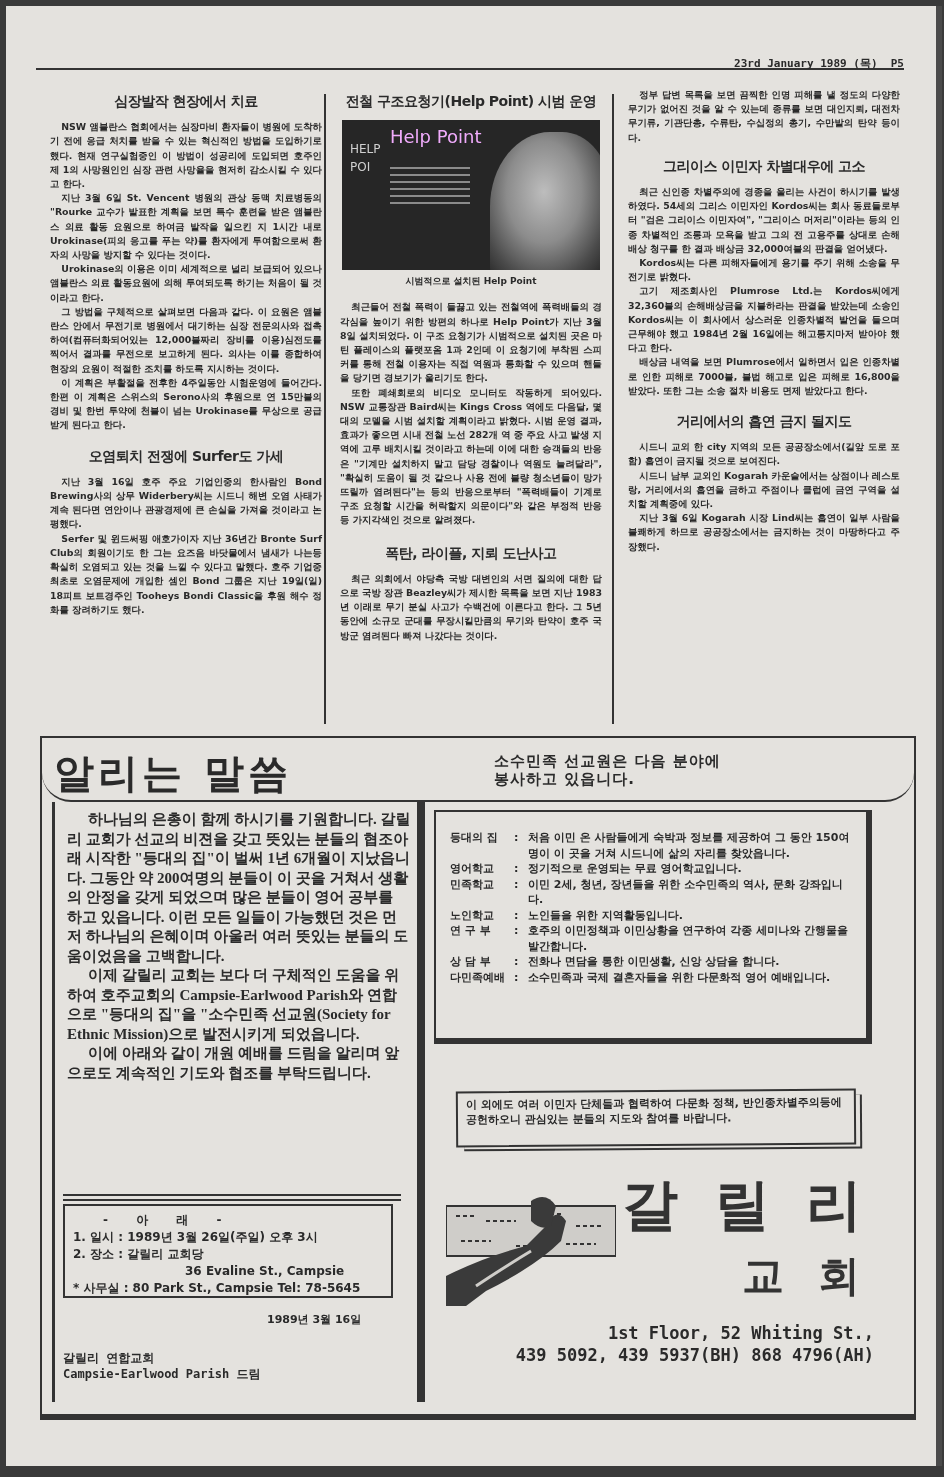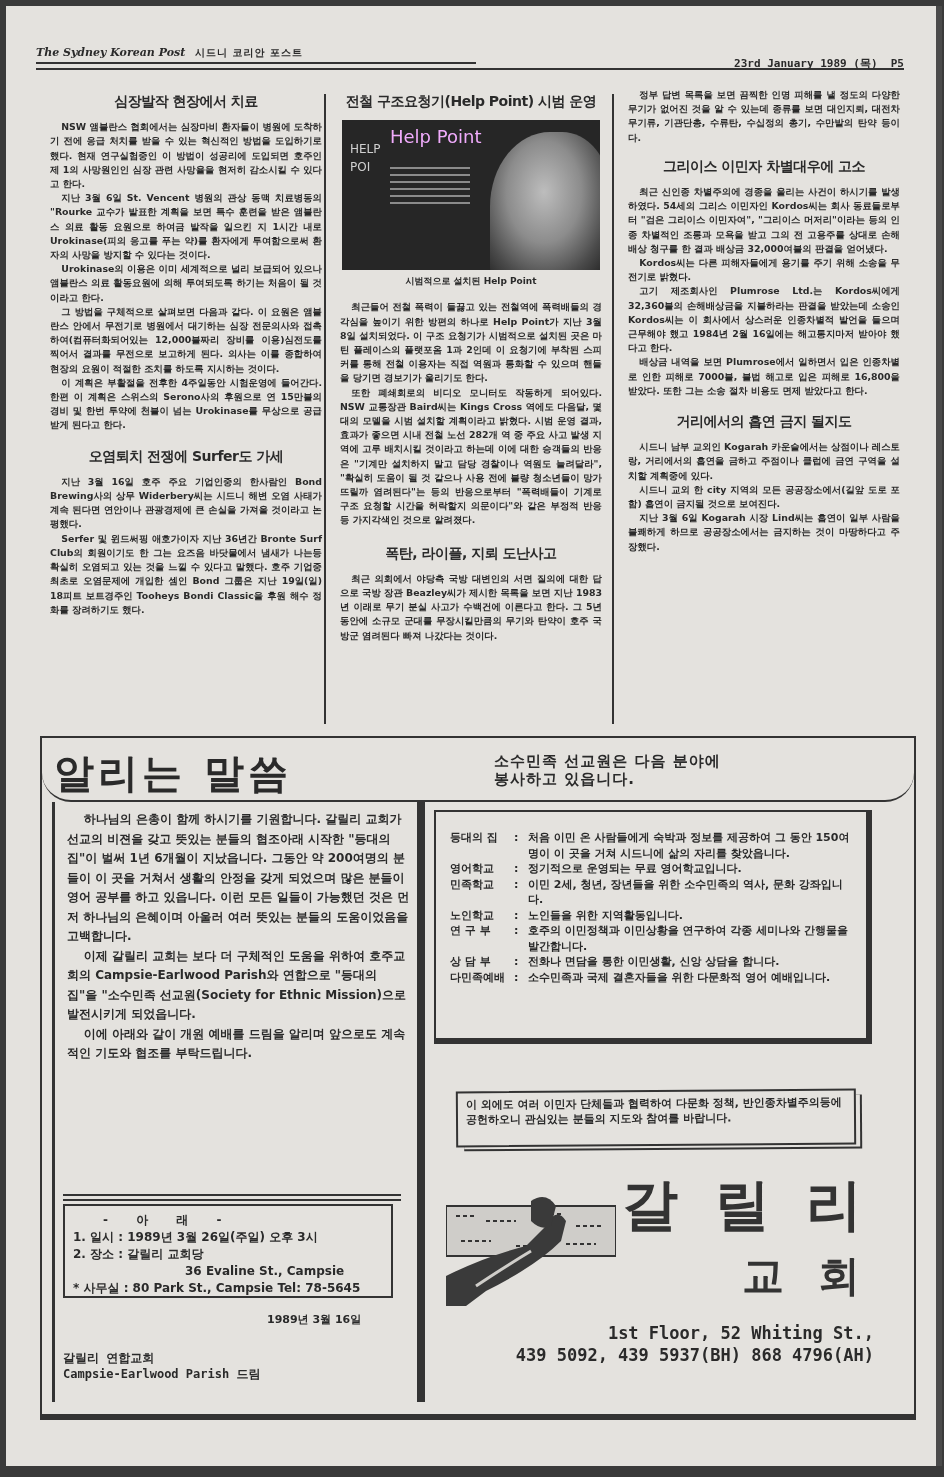--- a/index.html
+++ b/index.html
@@ -44,21 +44,21 @@
     background:radial-gradient(ellipse at 45% 40%, #bdbdbd 0%, #8c8c8c 40%, #4a4a4a 70%, #262626 90%);
     border-radius:50% 40% 10% 10%;
   }
   .caption { text-align:center; font-size:9px; text-indent:0; margin-bottom:12px; }
   
   .notice { position:absolute; left:34px; top:730px; width:872px; height:680px; border:2px solid #333; }
   .notice-head { position:absolute; left:0; top:0; width:872px; height:62px; border-bottom:2px solid #333;border-radius:29px; }
   .notice-title { position:absolute; left:12px; top:8px; font-size:40px; font-weight:bold; letter-spacing:4px; }
   .notice-sub { position:absolute; left:452px; top:14px; font-size:15px; font-weight:bold; line-height:18px; letter-spacing:1px; }
   .letter { position:absolute; left:10px; top:64px; width:362px; height:600px; border-left:3px solid #333; border-right:8px solid #333; }
-  .letter-body { position:absolute; left:12px; top:8px; width:344px; font-size:12px; line-height:19.5px; font-weight:bold; }
+  .letter-body { position:absolute; left:12px; top:8px; width:344px; font-size:15px; line-height:19.5px; font-weight:bold;font-family:Liberation Serif, serif; }
   .letter-body p { margin:0; }
   .letter-body .ind { text-indent:1.4em; }
   .letter-rule { position:absolute; left:8px; top:392px; width:338px; height:3px; border-top:2px solid #333; border-bottom:2px solid #333; }
   .details { position:absolute; left:8px; top:402px; width:330px; height:94px; border:2px solid #333; font-size:12px; font-weight:bold; line-height:17px; padding:6px 8px; box-sizing:border-box; }
   .details .ttl { margin-left:30px; letter-spacing:12px; }
   .details .sub { margin-left:112px; }
   .letter-date { position:absolute; left:212px; top:510px; font-size:11px; font-weight:bold; }
   .letter-sign { position:absolute; left:8px; top:548px; font-size:12px; font-weight:bold; line-height:16px; font-family:"DejaVu Sans Mono", monospace; }
   .services { position:absolute; left:392px; top:72px; width:430px; height:226px; border:2px solid #333; border-right:6px solid #333; border-bottom:6px solid #333; font-size:11px; font-weight:bold; line-height:15.5px; }
   .svc-list { position:absolute; left:14px; top:18px; width:400px; }
@@ -72,24 +72,20 @@
   .church-name2 { position:absolute; left:700px; top:510px; font-size:42px; font-weight:bold; letter-spacing:34px; color:#333; font-family:"DejaVu Serif", serif;}
   .addr { position:absolute; right:40px; top:584px; text-align:right; font-family:"DejaVu Sans Mono", monospace; font-weight:bold; font-size:17px; line-height:22px; }
   .bottom-rule { position:absolute; left:0; bottom:0; width:872px; height:4px; background:#333; }
 </style>
 </head>
 <body>
 
 <div class="page">
 
   <div class="masthead">
-    <div class="mast-left">
-      <span>The Sydney Korean Post</span>
-      <span class="kr">시드니 코리안 포스트</span>
-    </div>
     <div class="mast-rule"></div>
     <div class="mast-right">
       <span>23rd January 1989 (목)</span>
       &nbsp;<span>P5</span>
     </div>
   </div>
 
   <div class="col col1">
     <div class="headline">심장발작 현장에서 치료</div>
     <p>NSW 앰블란스 협회에서는 심장마비 환자들이 병원에 도착하기 전에 응급 처치를 받을 수 있는 혁신적인 방법을 도입하기로 했다. 현재 연구실험중인 이 방법이 성공리에 도입되면 호주인 제 1의 사망원인인 심장 관련 사망율을 현저히 감소시킬 수 있다고 한다.</p>
@@ -129,22 +125,22 @@
   <div class="vrule" style="left:606px; top:88px; height:630px;"></div>
 
   <div class="col col3">
     <p>정부 답변 목록을 보면 끔찍한 인명 피해를 낼 정도의 다양한 무기가 없어진 것을 알 수 있는데 종류를 보면 대인지뢰, 대전차 무기류, 기관단총, 수류탄, 수십정의 총기, 수만발의 탄약 등이다.</p>
     <div class="headline" style="margin-top:14px">그리이스 이민자 차별대우에 고소</div>
     <p>최근 신인종 차별주의에 경종을 울리는 사건이 하시기를 발생하였다. 54세의 그리스 이민자인 Kordos씨는 회사 동료들로부터 "검은 그리이스 이민자여", "그리이스 머저리"이라는 등의 인종 차별적인 조롱과 모욕을 받고 그의 전 고용주를 상대로 손해배상 청구를 한 결과 배상금 32,000여불의 판결을 얻어냈다.</p>
     <p>Kordos씨는 다른 피해자들에게 용기를 주기 위해 소송을 무전기로 밝혔다.</p>
     <p>고기 제조회사인 Plumrose Ltd.는 Kordos씨에게 32,360불의 손해배상금을 지불하라는 판결을 받았는데 소송인 Kordos씨는 이 회사에서 상스러운 인종차별적 발언을 들으며 근무해야 했고 1984년 2월 16일에는 해고통지마저 받아야 했다고 한다.</p>
     <p>배상금 내역을 보면 Plumrose에서 일하면서 입은 인종차별로 인한 피해로 7000불, 불법 해고로 입은 피해로 16,800을 받았다. 또한 그는 소송 절차 비용도 면제 받았다고 한다.</p>
     <div class="headline" style="margin-top:16px">거리에서의 흡연 금지 될지도</div>
+    <p>시드니 교외 한 city 지역의 모든 공공장소에서(길앞 도로 포함) 흡연이 금지될 것으로 보여진다.</p>
     <p>시드니 남부 교외인 Kogarah 카운슬에서는 상점이나 레스토랑, 거리에서의 흡연을 금하고 주점이나 클럽에 금연 구역을 설치할 계획중에 있다.</p>
-    <p>시드니 교외 한 city 지역의 모든 공공장소에서(길앞 도로 포함) 흡연이 금지될 것으로 보여진다.</p>
     <p>지난 3월 6일 Kogarah 시장 Lind씨는 흡연이 일부 사람을 불쾌하게 하므로 공공장소에서는 금지하는 것이 마땅하다고 주장했다.</p>
   </div>
 
   <div class="notice">
     <div class="notice-head">
       <div class="notice-title">알리는 말씀</div>
       <div class="notice-sub">
         <div>소수민족 선교원은 다음 분야에</div>
         <div>봉사하고 있읍니다.</div>
       </div>

